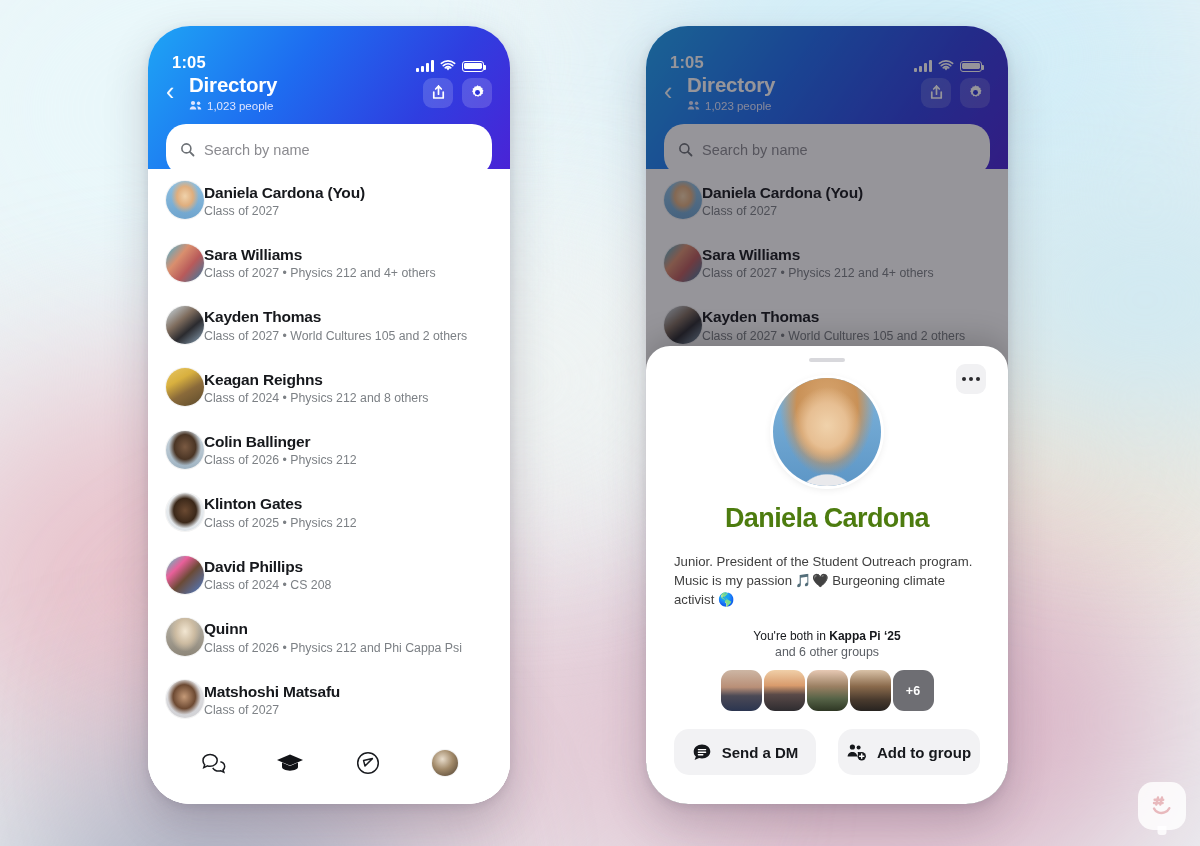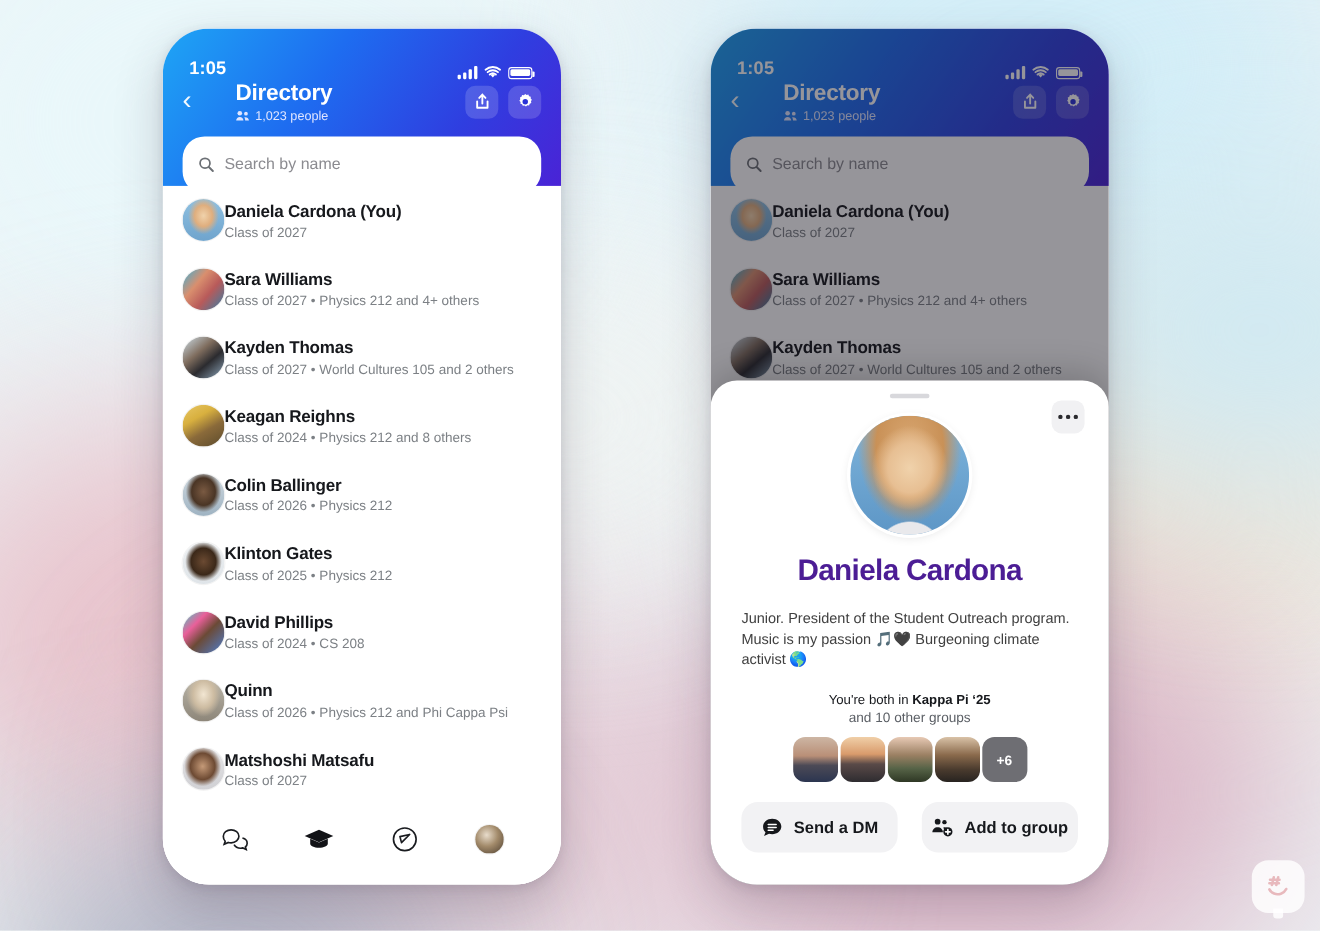--- a/index.html
+++ b/index.html
@@ -48,21 +48,21 @@
   .bars { display:flex; align-items:flex-end; gap:2px; height:12px; }
   .bars i { width:3px; background:#fff; border-radius:1px; display:block; }
   .bars i:nth-child(1){height:4px;} .bars i:nth-child(2){height:6.5px;}
   .bars i:nth-child(3){height:9px;} .bars i:nth-child(4){height:12px;}
   .battery { width:22px; height:11px; border:1.6px solid #fff; border-radius:3px; position:relative; }
   .battery::after{content:"";position:absolute;right:-3.4px;top:3px;width:2px;height:5px;background:#fff;border-radius:0 1px 1px 0;}
   .battery i { position:absolute; inset:1.3px; background:#fff; border-radius:1.4px; display:block; }
 
   .navrow { display:flex; align-items:center; margin-top:2px; }
   .back-chev { width:18px; color:#fff; font-size:25px; line-height:1; font-weight:300; opacity:.95; margin-right:5px; margin-top:-3px;}
-  .titleblock { flex:1;margin-left:25px; }
+  .titleblock { flex:1; }
   .page-title { color:#fff; font-size:20.5px; font-weight:bold; letter-spacing:-.2px; line-height:1.1; }
   .subrow { display:flex; align-items:center; gap:5px; margin-top:3px; }
   .subrow .people-label { color:#dfe5ff; font-size:11.5px; font-weight:500; }
   .hdr-actions { display:flex; gap:9px; }
   .hdr-btn {
     width:30px; height:30px; border-radius:9px;
     background:rgba(255,255,255,.16);
     display:flex; align-items:center; justify-content:center;
   }
   .search-wrap {
@@ -99,21 +99,21 @@
   .grabber { width:36px; height:4px; border-radius:2px; background:#d8d8dc; margin:0 auto 2px; }
   .dots-btn {
     position:absolute; right:22px; top:18px; width:30px; height:30px; border-radius:9px;
     background:#f1f1f3; display:flex; align-items:center; justify-content:center; gap:3px;
   }
   .dots-btn i { width:4px; height:4px; border-radius:50%; background:#2a2a2e; display:block; }
   .big-av {
     width:108px; height:108px; border-radius:50%; margin:16px auto 0; overflow:hidden; position:relative;
     box-shadow:0 0 0 3px #fff, 0 2px 10px rgba(0,0,0,.12);
   }
-  .profile-name { text-align:center; font-size:27px; font-weight:bold; color:#4c1d95; margin-top:17px; letter-spacing:-.6px; }
+  .profile-name { text-align:center; font-size:27px; font-weight:bold; color:#4d7c0f; margin-top:17px; letter-spacing:-.6px; }
   .bio { margin-top:18px; font-size:13.2px; line-height:1.45; color:#404040; text-align:left; }
   .groups-line { text-align:center; margin-top:20px; font-size:12px; color:#16181c; }
   .groups-line b { font-weight:bold; }
   .groups-sub { text-align:center; font-size:12.4px; color:#5c6066; margin-top:2px; }
   .thumbs { display:flex; justify-content:center; gap:2px; margin-top:11px; }
   .thumb { width:41px; height:41px; border-radius:11px; overflow:hidden; position:relative;
            box-shadow:0 0 0 2px #fff; }
   .thumb-more { background:#6e6e73; color:#fff; font-size:12.5px; font-weight:bold;
                 display:flex; align-items:center; justify-content:center; }
   .actions { display:flex; gap:22px; margin-top:18px; }
@@ -488,21 +488,21 @@
         radial-gradient(ellipse at 50% 26%, #d9a873 0%, #c99157 40%, transparent 62%),
         linear-gradient(#7fb5dc,#5d96c6);"></div>
     </div>
 
     <div class="profile-name">Daniela Cardona</div>
     <div class="bio">Junior. President of the Student Outreach program. Music is my passion 🎵🖤 Burgeoning climate activist 🌎</div>
 
     <div class="groups-line">
       <span>You're both in </span><b>Kappa Pi ‘25</b>
     </div>
-    <div class="groups-sub">and 10 other groups</div>
+    <div class="groups-sub">and 6 other groups</div>
 
     <div class="thumbs">
       <div class="thumb">
         <div class="ph" style="background:linear-gradient(#cdb6a4 0%,#b98f77 42%,#4c4a56 63%,#2b3550 100%);"></div>
       </div>
       <div class="thumb">
         <div class="ph" style="background:linear-gradient(#f0cfa8 0%,#d99b6c 38%,#5a4a48 60%,#2e2c30 100%);"></div>
       </div>
       <div class="thumb">
         <div class="ph" style="background:linear-gradient(#e7c9b4 0%,#9b8063 40%,#566347 70%,#2e3724 100%);"></div>

